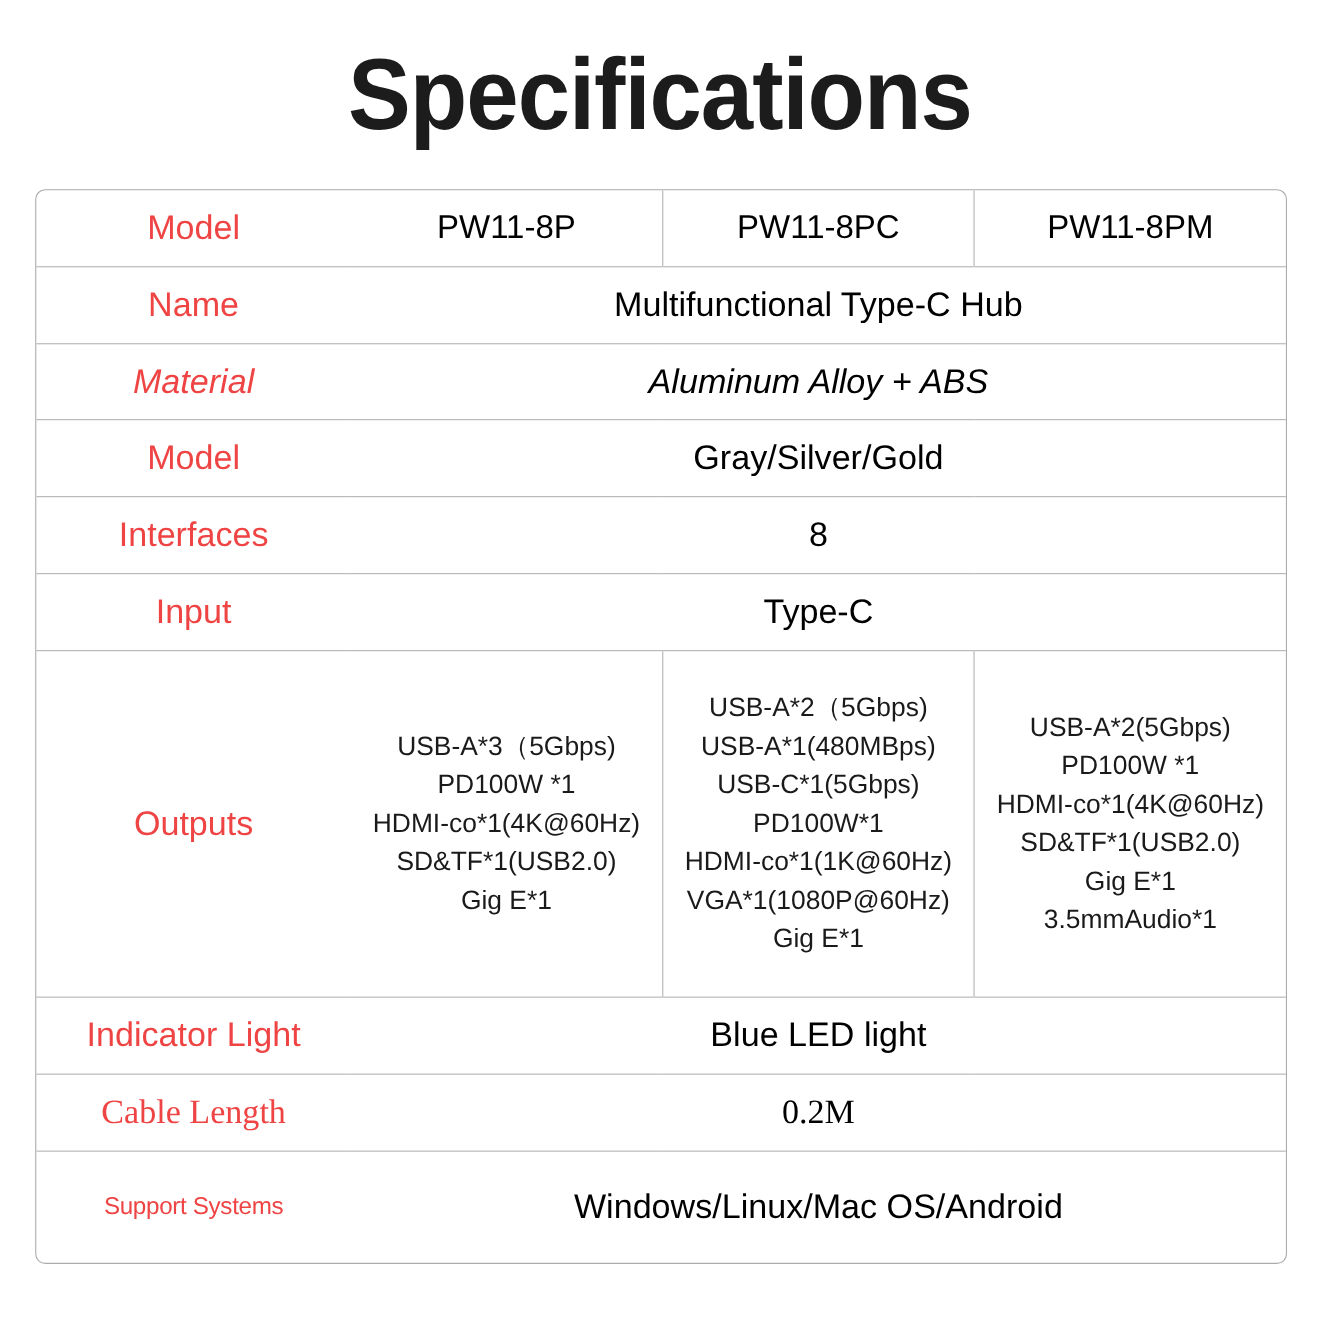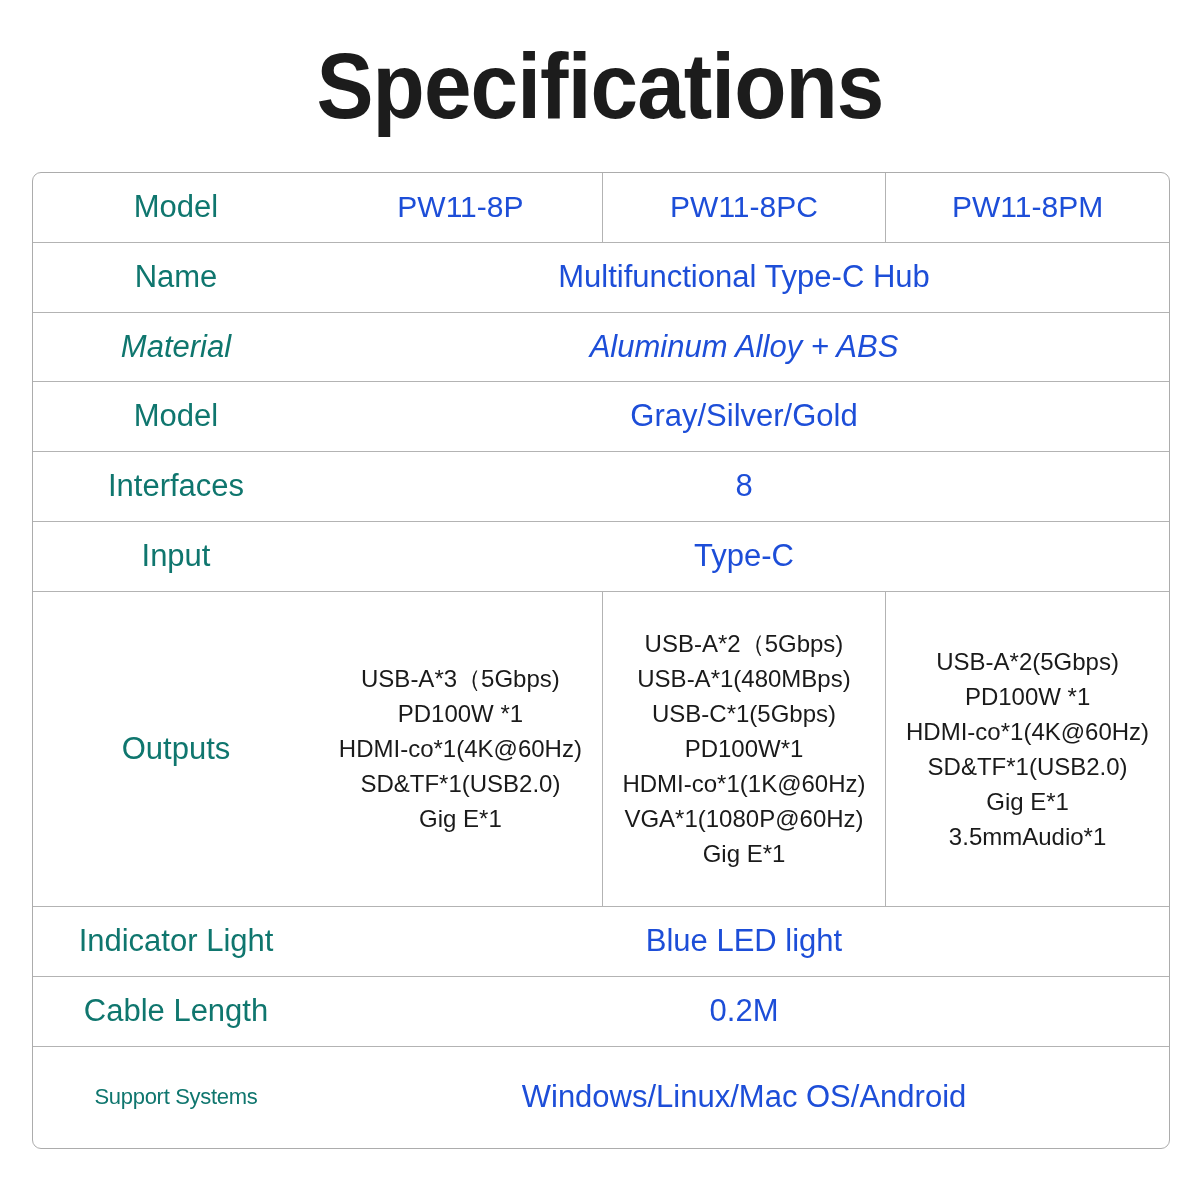--- a/index.html
+++ b/index.html
@@ -68,31 +68,31 @@
   tr.spec-row + tr.spec-row td {
     border-top: 1px solid #b3b3b3;
     text-align: center;
   }
 
   
   .col-label { width: 286px; }
   td.lab {
     font-size: 31px;
     line-height: 36px;
-    color: #0f766e;
+    color: #ef4444;
     border-right: 1px solid #b3b3b3;
     white-space: nowrap;
   }
   td.lab.tight { font-size: 22px; letter-spacing: -0.3px; }
 
   
   td.val {
     font-size: 31px;
     line-height: 38px;
-    color: #1d4ed8;
+    color: #000000;
   }
 
   
   td.model-cell {
     font-size: 30px;
     line-height: 36px;
   }
   td.model-cell.sep { border-left: 1px solid #b3b3b3; }
 
   
@@ -106,21 +106,21 @@
 
   
   .r-model   { height: 69px; }
   .r-name    { height: 70px; }
   .r-mat     { height: 69px; font-style: italic; }
   .r-col     { height: 70px; }
   .r-int     { height: 70px; }
   .r-in      { height: 70px; }
   .r-out     { height: 315px; }
   .r-ind     { height: 70px; }
-  .r-cab     { height: 70px; }
+  .r-cab     { height: 70px; font-family: Liberation Serif, serif; }
   .r-sup     { height: 102px; }
 </style>
 </head>
 <body>
 
 <div class="page">
 
   <div class="title">Specifications</div>
 
   <div class="spec-table-wrap">

